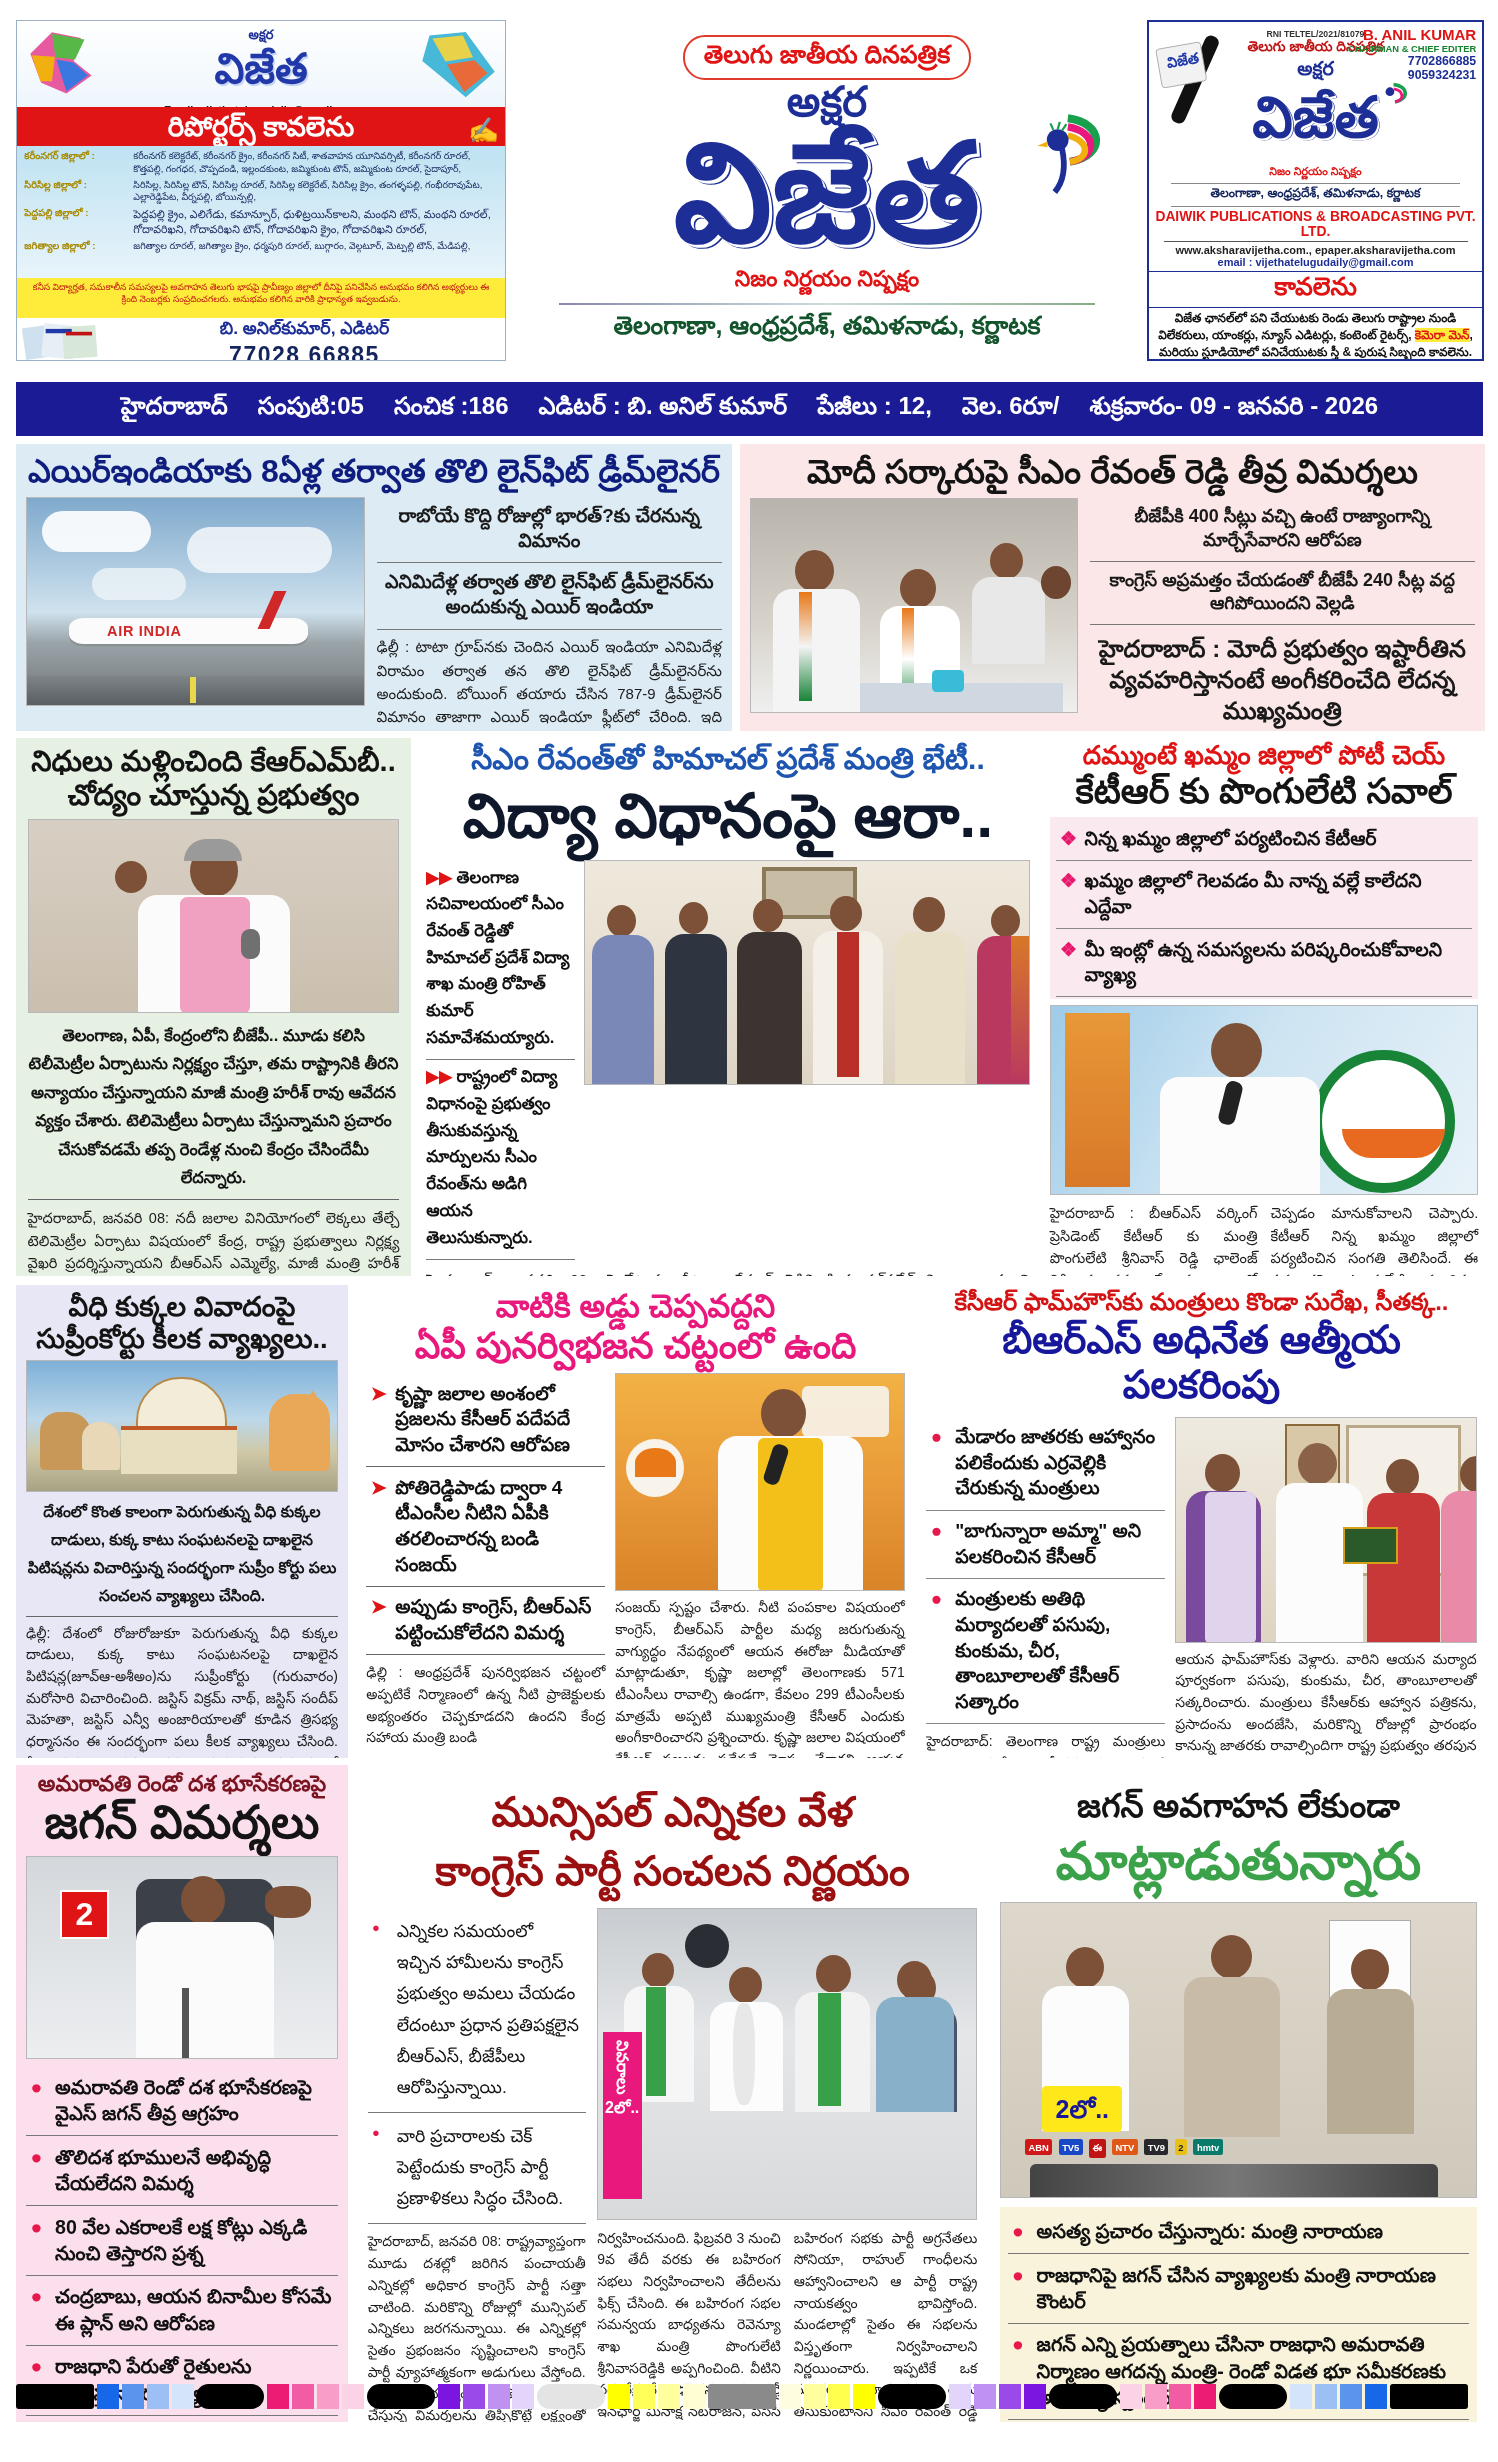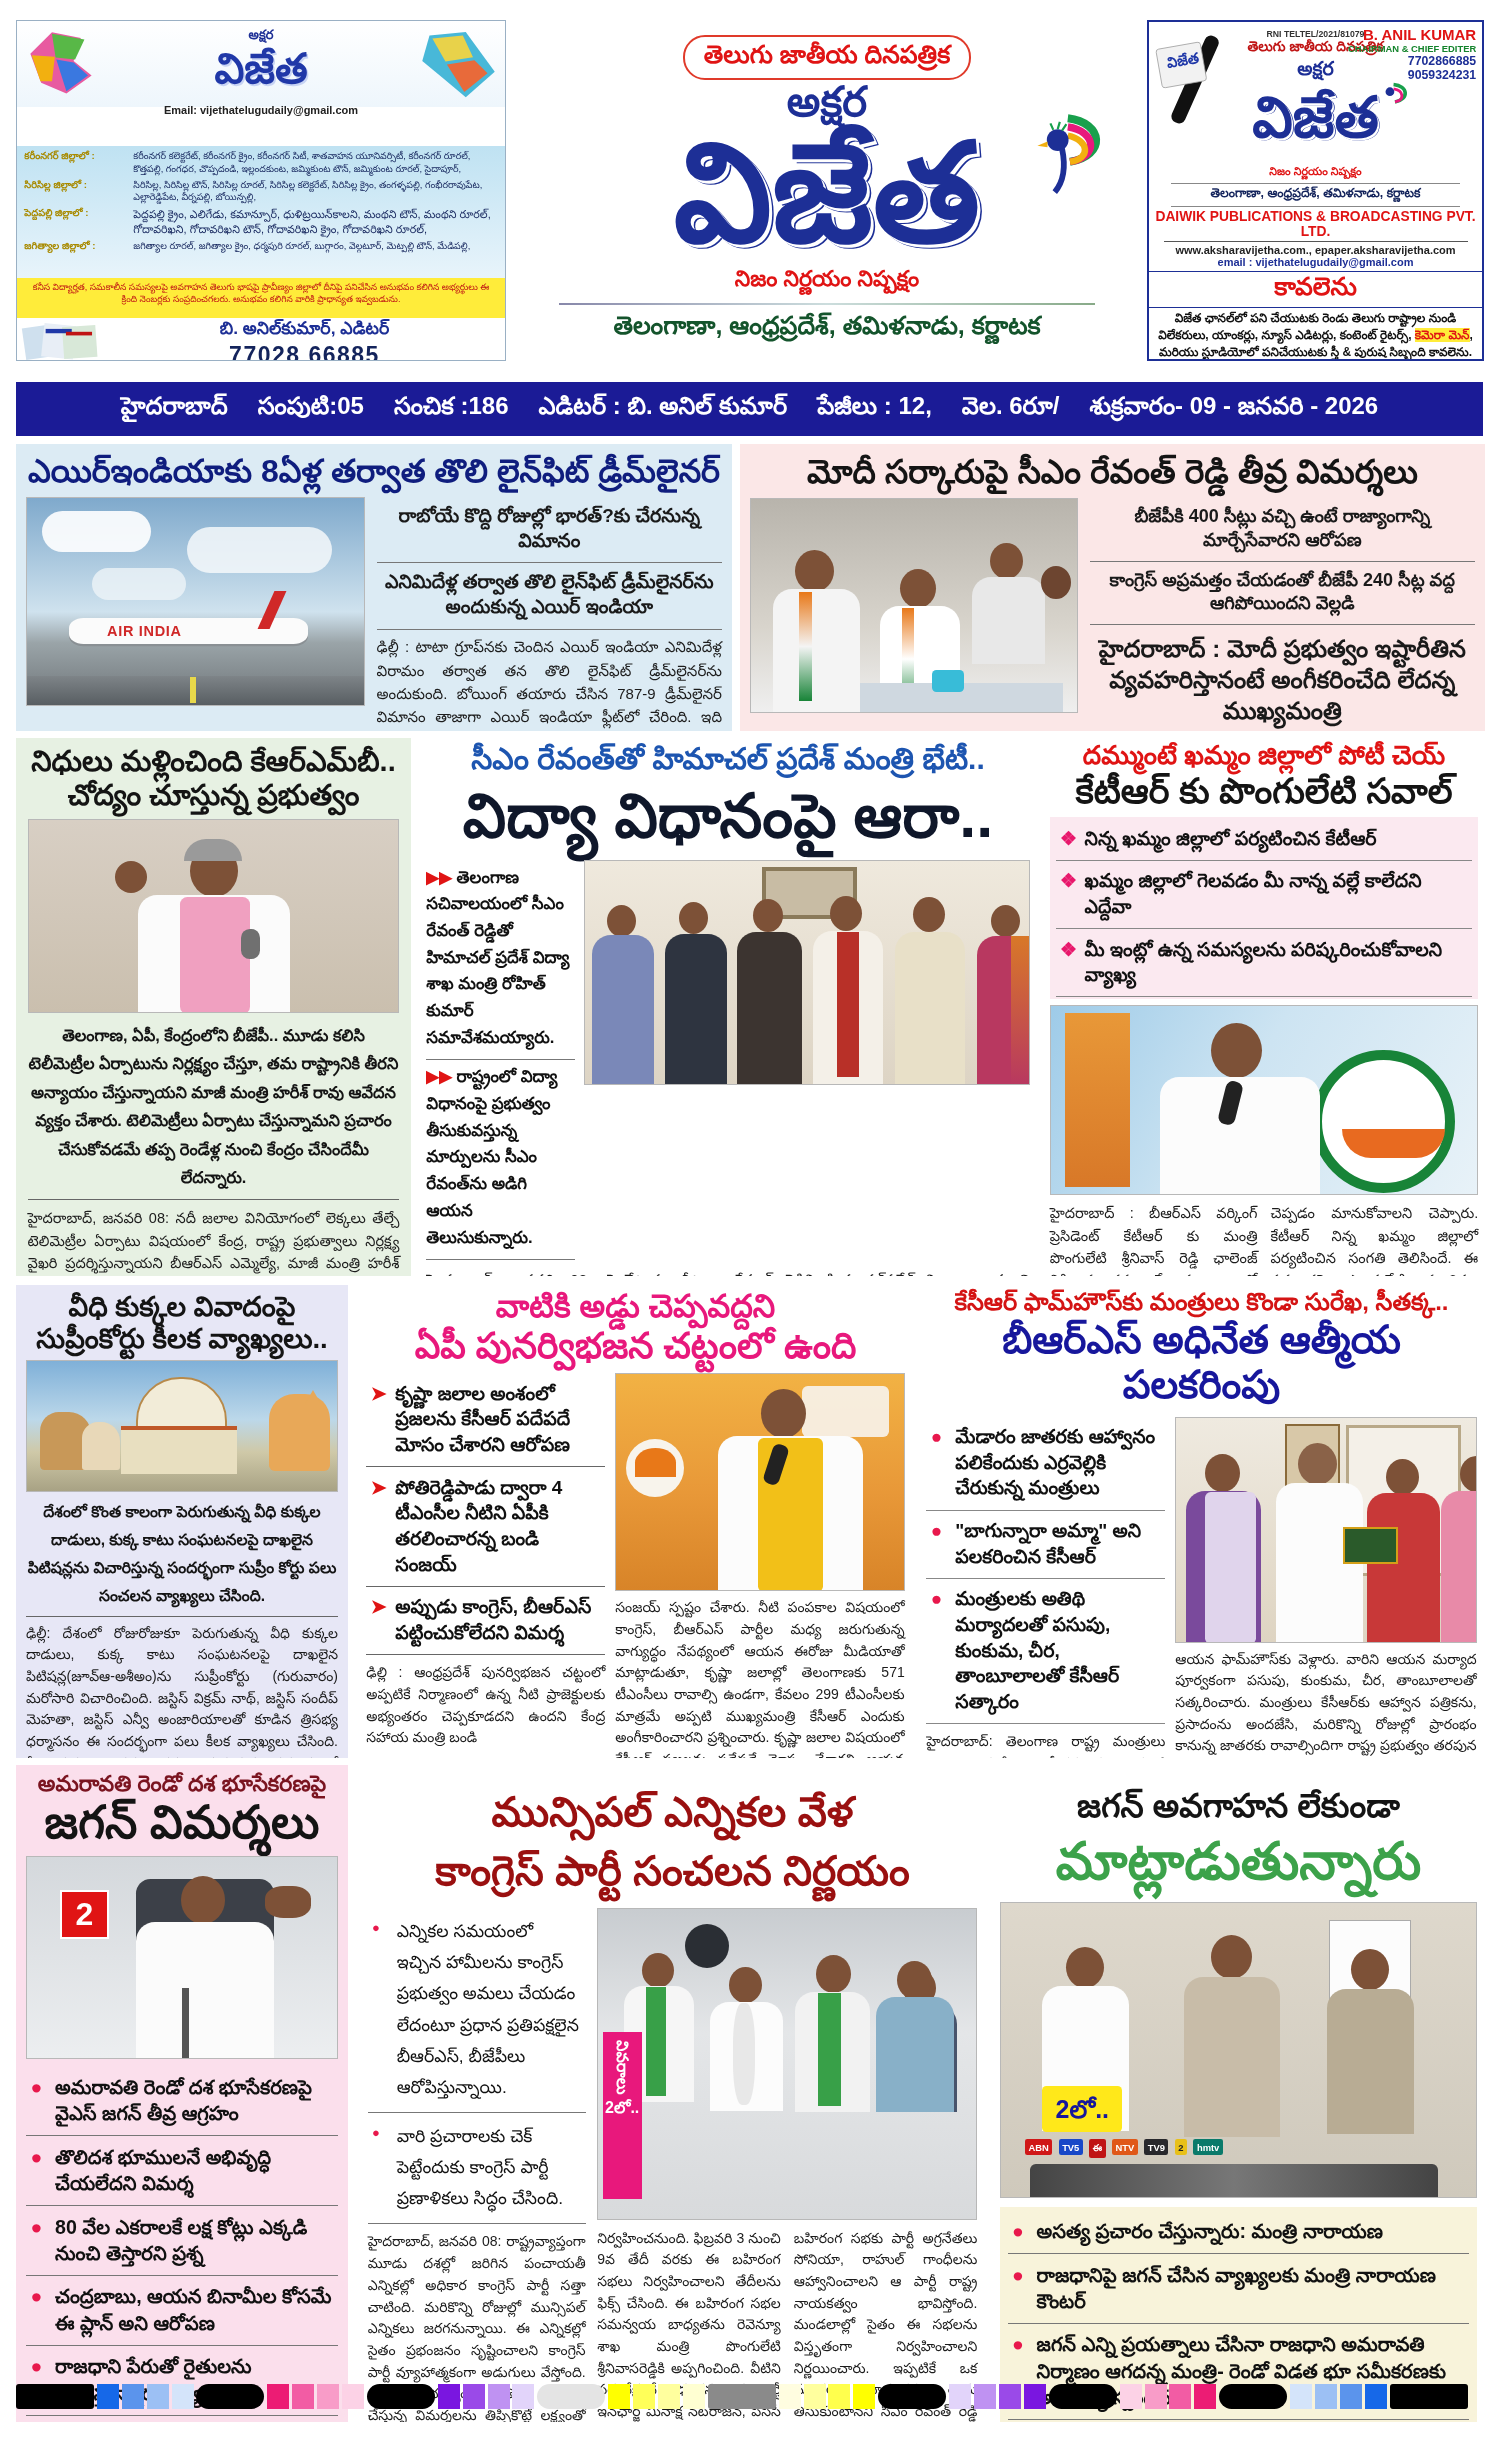--- a/index.html
+++ b/index.html
@@ -45,20 +45,25 @@
           <polygon points="24,14 66,10 80,40 42,46" fill="#e8d24a"></polygon>
           <polygon points="44,50 82,44 100,62 68,88" fill="#e86a3a"></polygon>
         </svg>
       </span>
       <div class="ctr" style="padding-top:5.8px;">
         <div style="font-size:13px;font-weight:bold;color:#1d2f96;">అక్షర</div>
         <div style="font-size:42px;font-weight:bold;color:#2038a8;text-shadow:1.5px 1.5px 0 #c8d4f4;">విజేత</div>
         <div style="font-size:11px;font-weight:bold;color:#222;margin-top:1.5px;">Email: vijethatelugudaily@gmail.com</div>
       </div>
     </div>
+    <div class="abs" style="left:0;top:86px;width:100%;height:39px;background:#e01414;color:#fff;
+                font-size:27.6px;font-weight:bold;text-align:center;line-height:39px;">
+      <span>రిపోర్టర్స్ కావలెను</span>
+      <span style="position:absolute;right:5.8px;top:4.4px;font-size:25px;">✍</span>
+    </div>
     <div class="abs" style="left:0;top:125px;width:100%;height:132px;background:linear-gradient(180deg,#bfe2f2,#e8f4fb);
                 padding:4.4px 7.3px;box-sizing:border-box;">
 
         <div style="display:flex;margin-bottom:2.9px;">
           <span style="flex:0 0 109px;color:#a88a00;font-weight:bold;font-size:9.8px;">కరీంనగర్ జిల్లాలో :</span>
           <span style="flex:1;color:#14245c;font-size:9.4px;line-height:1.35;">కరీంనగర్ కలెక్టరేట్, కరీంనగర్ క్రైం, కరీంనగర్ సిటీ, శాతవాహన యూనివర్సిటీ, కరీంనగర్ రూరల్, కొత్తపల్లి, గంగధర, చొప్పదండి, ఇల్లందకుంట, జమ్మికుంట టౌన్, జమ్మికుంట రూరల్, సైదాపూర్,</span>
         </div>
 
         <div style="display:flex;margin-bottom:2.9px;">
           <span style="flex:0 0 109px;color:#a88a00;font-weight:bold;font-size:9.8px;">సిరిసిల్ల జిల్లాలో :</span>

